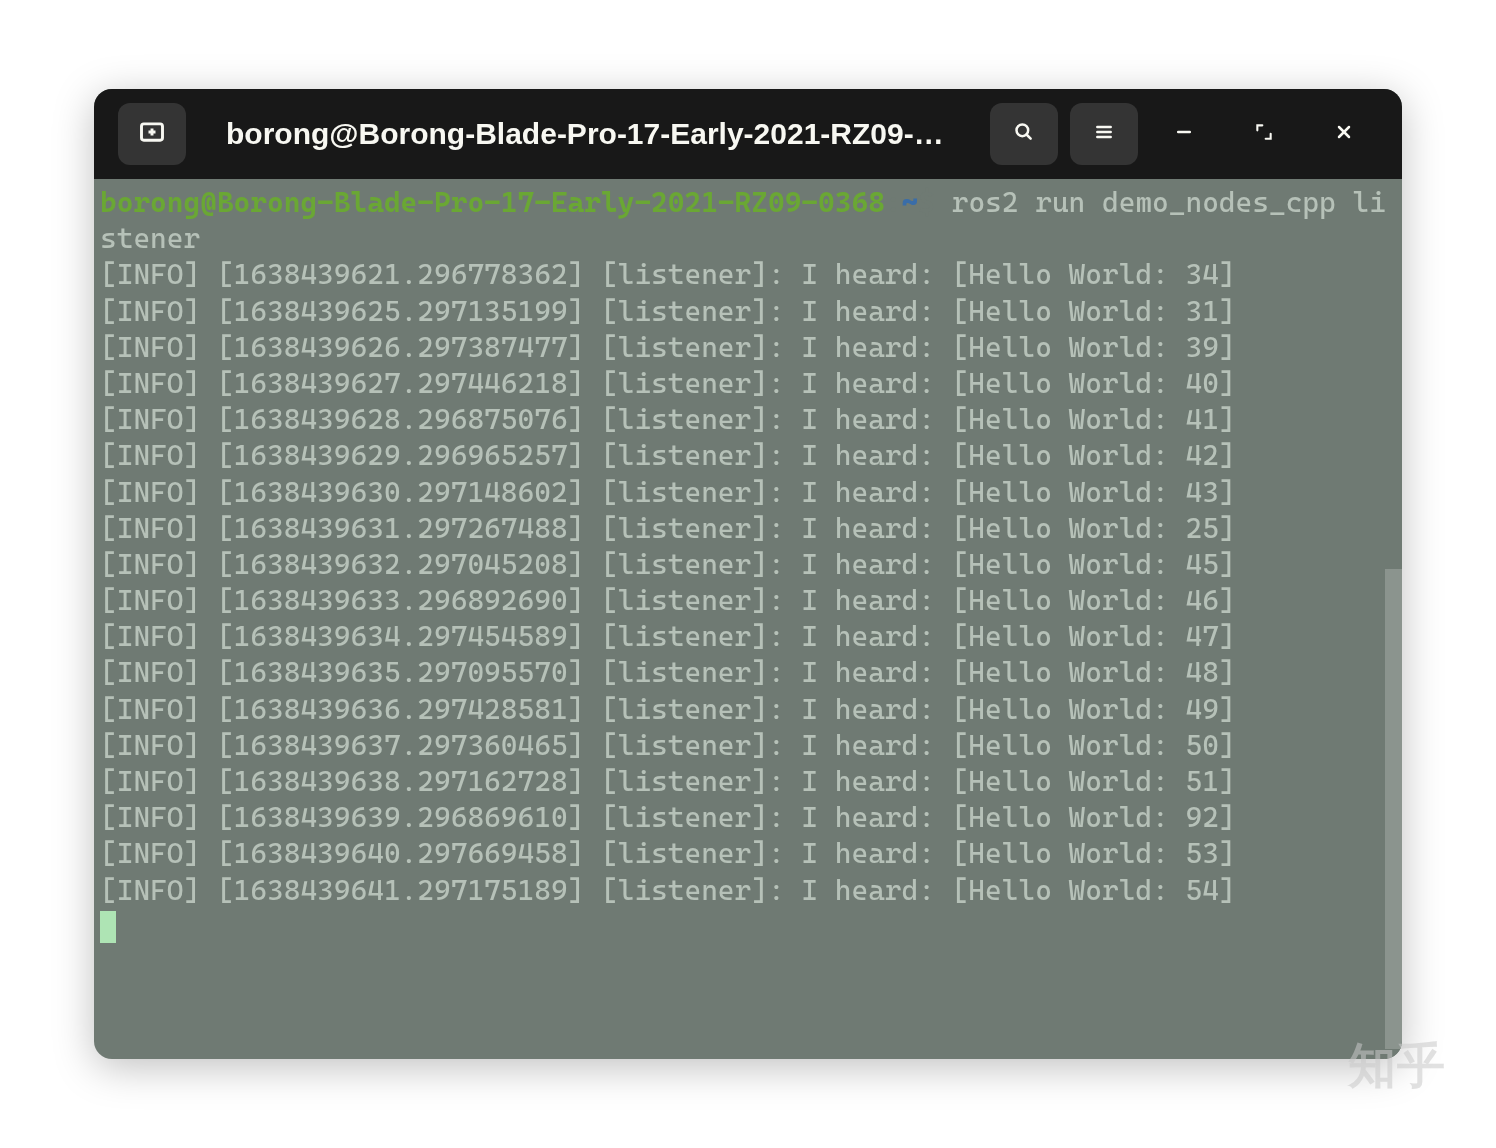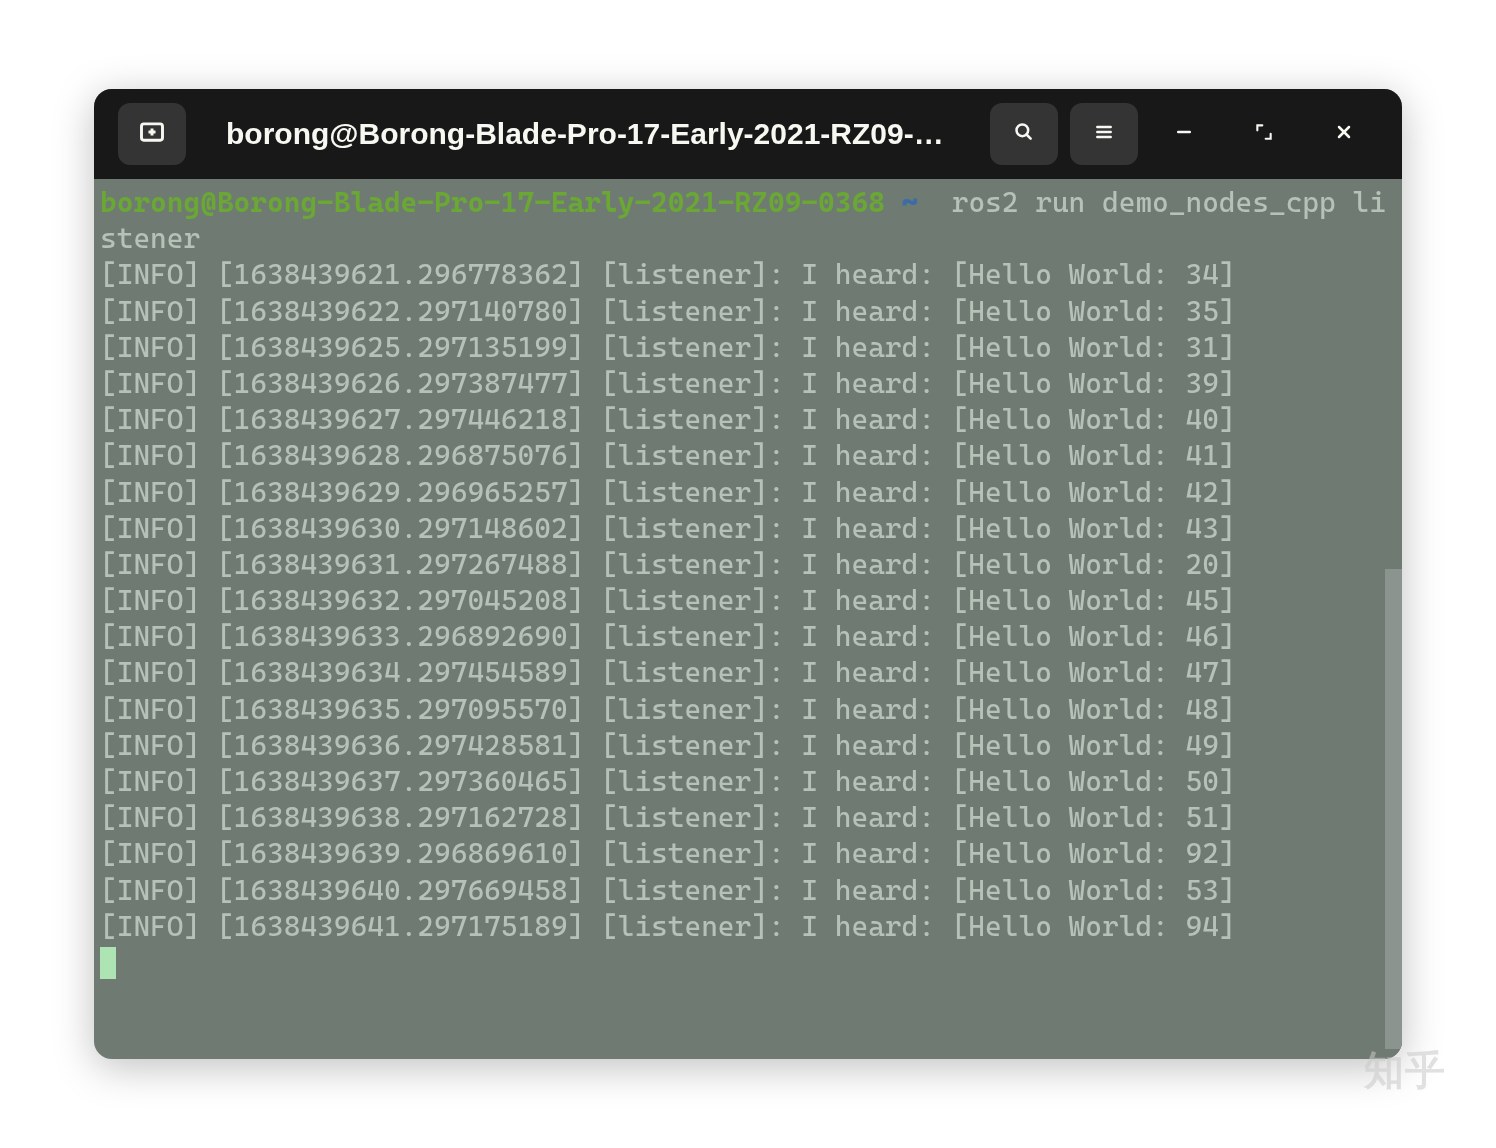--- a/index.html
+++ b/index.html
@@ -133,21 +133,21 @@
       right: 0;
       width: 17px;
       top: 390px;
       height: 480px;
       background: #8b948e;
     }
     .watermark {
       position: fixed;
       right: 50px;
       bottom: 50px;
-      font-size: 40px;
+      font-size: 48px;
       font-weight: 600;
       font-style: italic;
       color: rgba(200,200,200,0.55);
       letter-spacing: 1px;
       display: flex;
       align-items: center;
       gap: 14px;
     }
     .watermark .zh {
       font-style: normal;
@@ -208,38 +208,37 @@
           <line x1="18" y1="6" x2="6" y2="18"></line>
         </svg>
       </span>
     </div>
   </div>
 
   <div class="terminal-body">
     <div class="prompt-line"><span class="user-host">borong@Borong-Blade-Pro-17-Early-2021-RZ09-0368</span><span class="colon">:</span><span class="tilde">~</span><span class="dollar">$</span><span class="command"> ros2 run demo_nodes_cpp listener</span></div>
     <div id="log-output">
         <div class="log-line">[INFO] [1638439621.296778362] [listener]: I heard: [Hello World: 34]</div>
-        <div class="log-line">[INFO] [1638439622.297140780] [listener]: I heard: [Hello World: 35]</div>
         <div class="log-line">[INFO] [1638439625.297135199] [listener]: I heard: [Hello World: 31]</div>
         <div class="log-line">[INFO] [1638439626.297387477] [listener]: I heard: [Hello World: 39]</div>
         <div class="log-line">[INFO] [1638439627.297446218] [listener]: I heard: [Hello World: 40]</div>
         <div class="log-line">[INFO] [1638439628.296875076] [listener]: I heard: [Hello World: 41]</div>
         <div class="log-line">[INFO] [1638439629.296965257] [listener]: I heard: [Hello World: 42]</div>
         <div class="log-line">[INFO] [1638439630.297148602] [listener]: I heard: [Hello World: 43]</div>
-        <div class="log-line">[INFO] [1638439631.297267488] [listener]: I heard: [Hello World: 20]</div>
+        <div class="log-line">[INFO] [1638439631.297267488] [listener]: I heard: [Hello World: 25]</div>
         <div class="log-line">[INFO] [1638439632.297045208] [listener]: I heard: [Hello World: 45]</div>
         <div class="log-line">[INFO] [1638439633.296892690] [listener]: I heard: [Hello World: 46]</div>
         <div class="log-line">[INFO] [1638439634.297454589] [listener]: I heard: [Hello World: 47]</div>
         <div class="log-line">[INFO] [1638439635.297095570] [listener]: I heard: [Hello World: 48]</div>
         <div class="log-line">[INFO] [1638439636.297428581] [listener]: I heard: [Hello World: 49]</div>
         <div class="log-line">[INFO] [1638439637.297360465] [listener]: I heard: [Hello World: 50]</div>
         <div class="log-line">[INFO] [1638439638.297162728] [listener]: I heard: [Hello World: 51]</div>
         <div class="log-line">[INFO] [1638439639.296869610] [listener]: I heard: [Hello World: 92]</div>
         <div class="log-line">[INFO] [1638439640.297669458] [listener]: I heard: [Hello World: 53]</div>
-        <div class="log-line">[INFO] [1638439641.297175189] [listener]: I heard: [Hello World: 94]</div>
+        <div class="log-line">[INFO] [1638439641.297175189] [listener]: I heard: [Hello World: 54]</div>
       </div>
     <span class="cursor-block"></span>
     <div class="scrollbar">
       <div class="scrollbar-thumb"></div>
     </div>
   </div>
 </div>
 
 <div class="watermark">
   <span class="zh">知乎</span>

